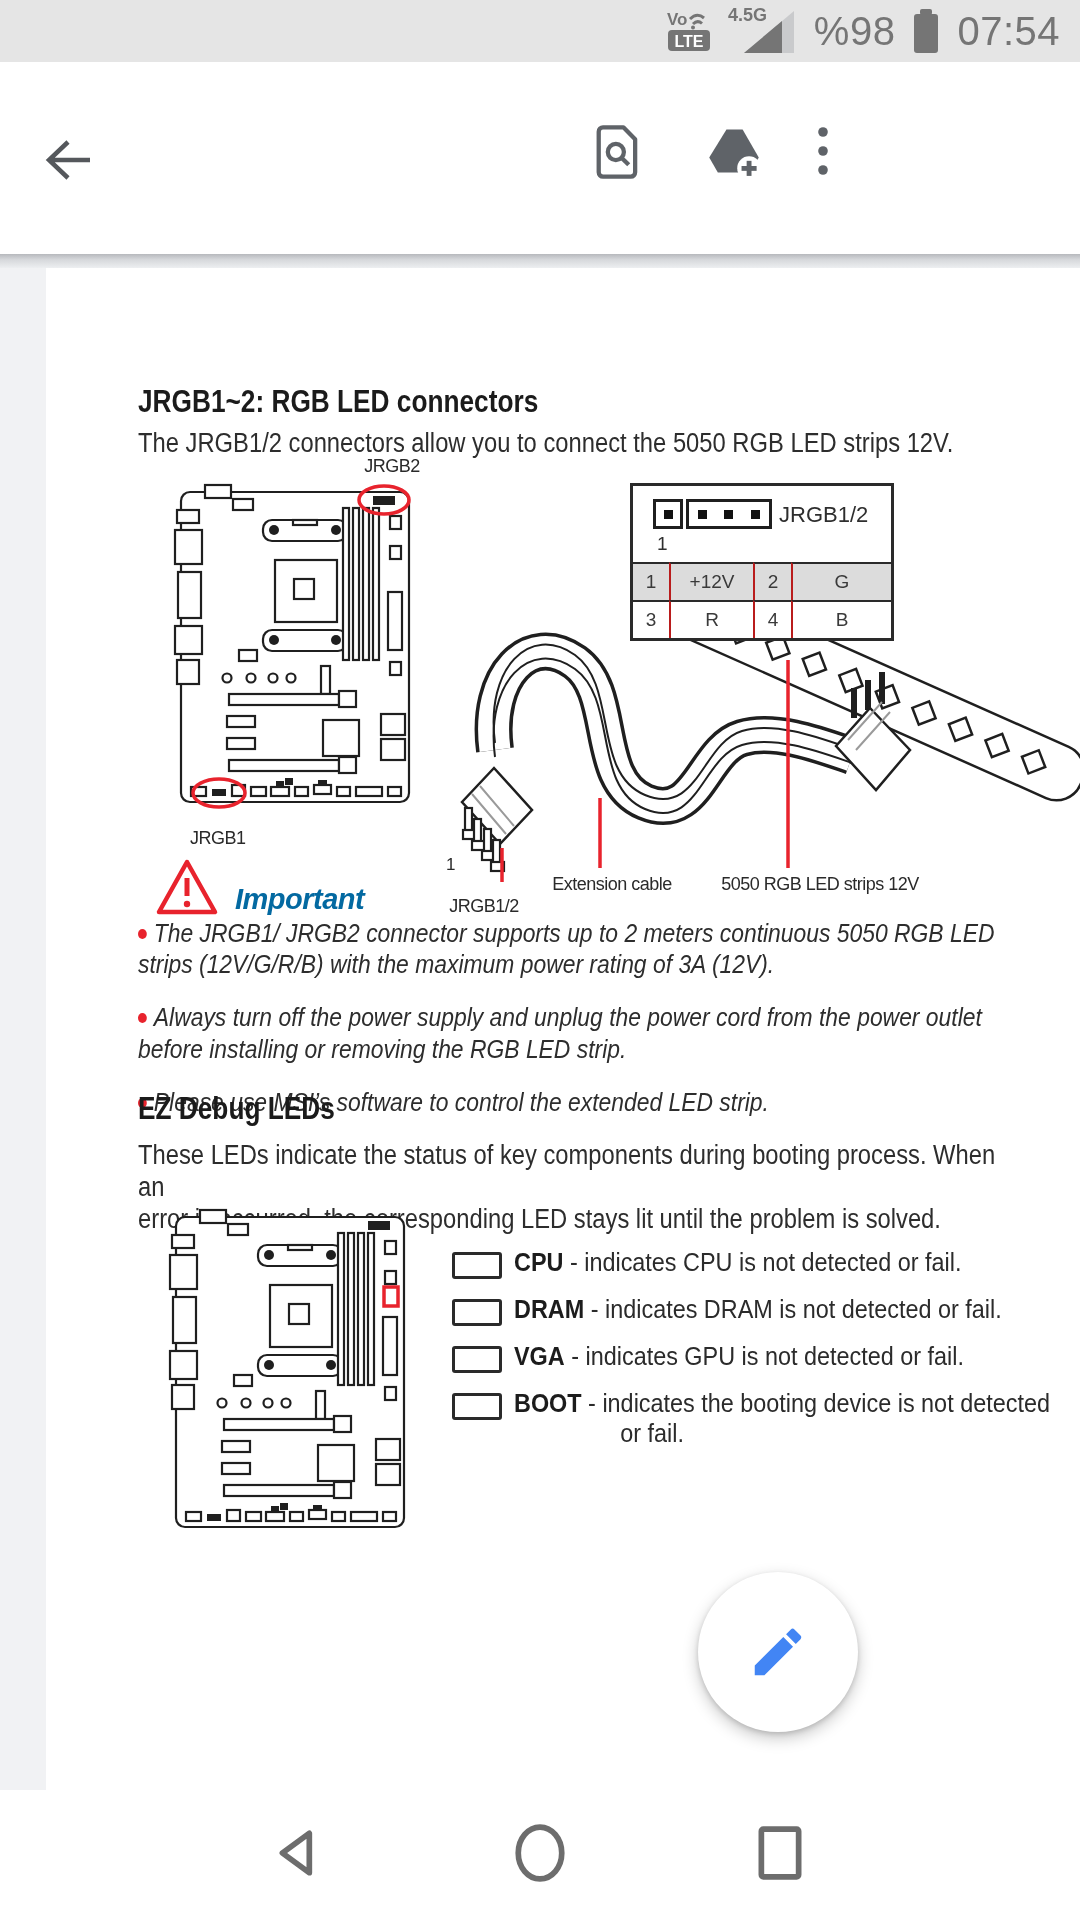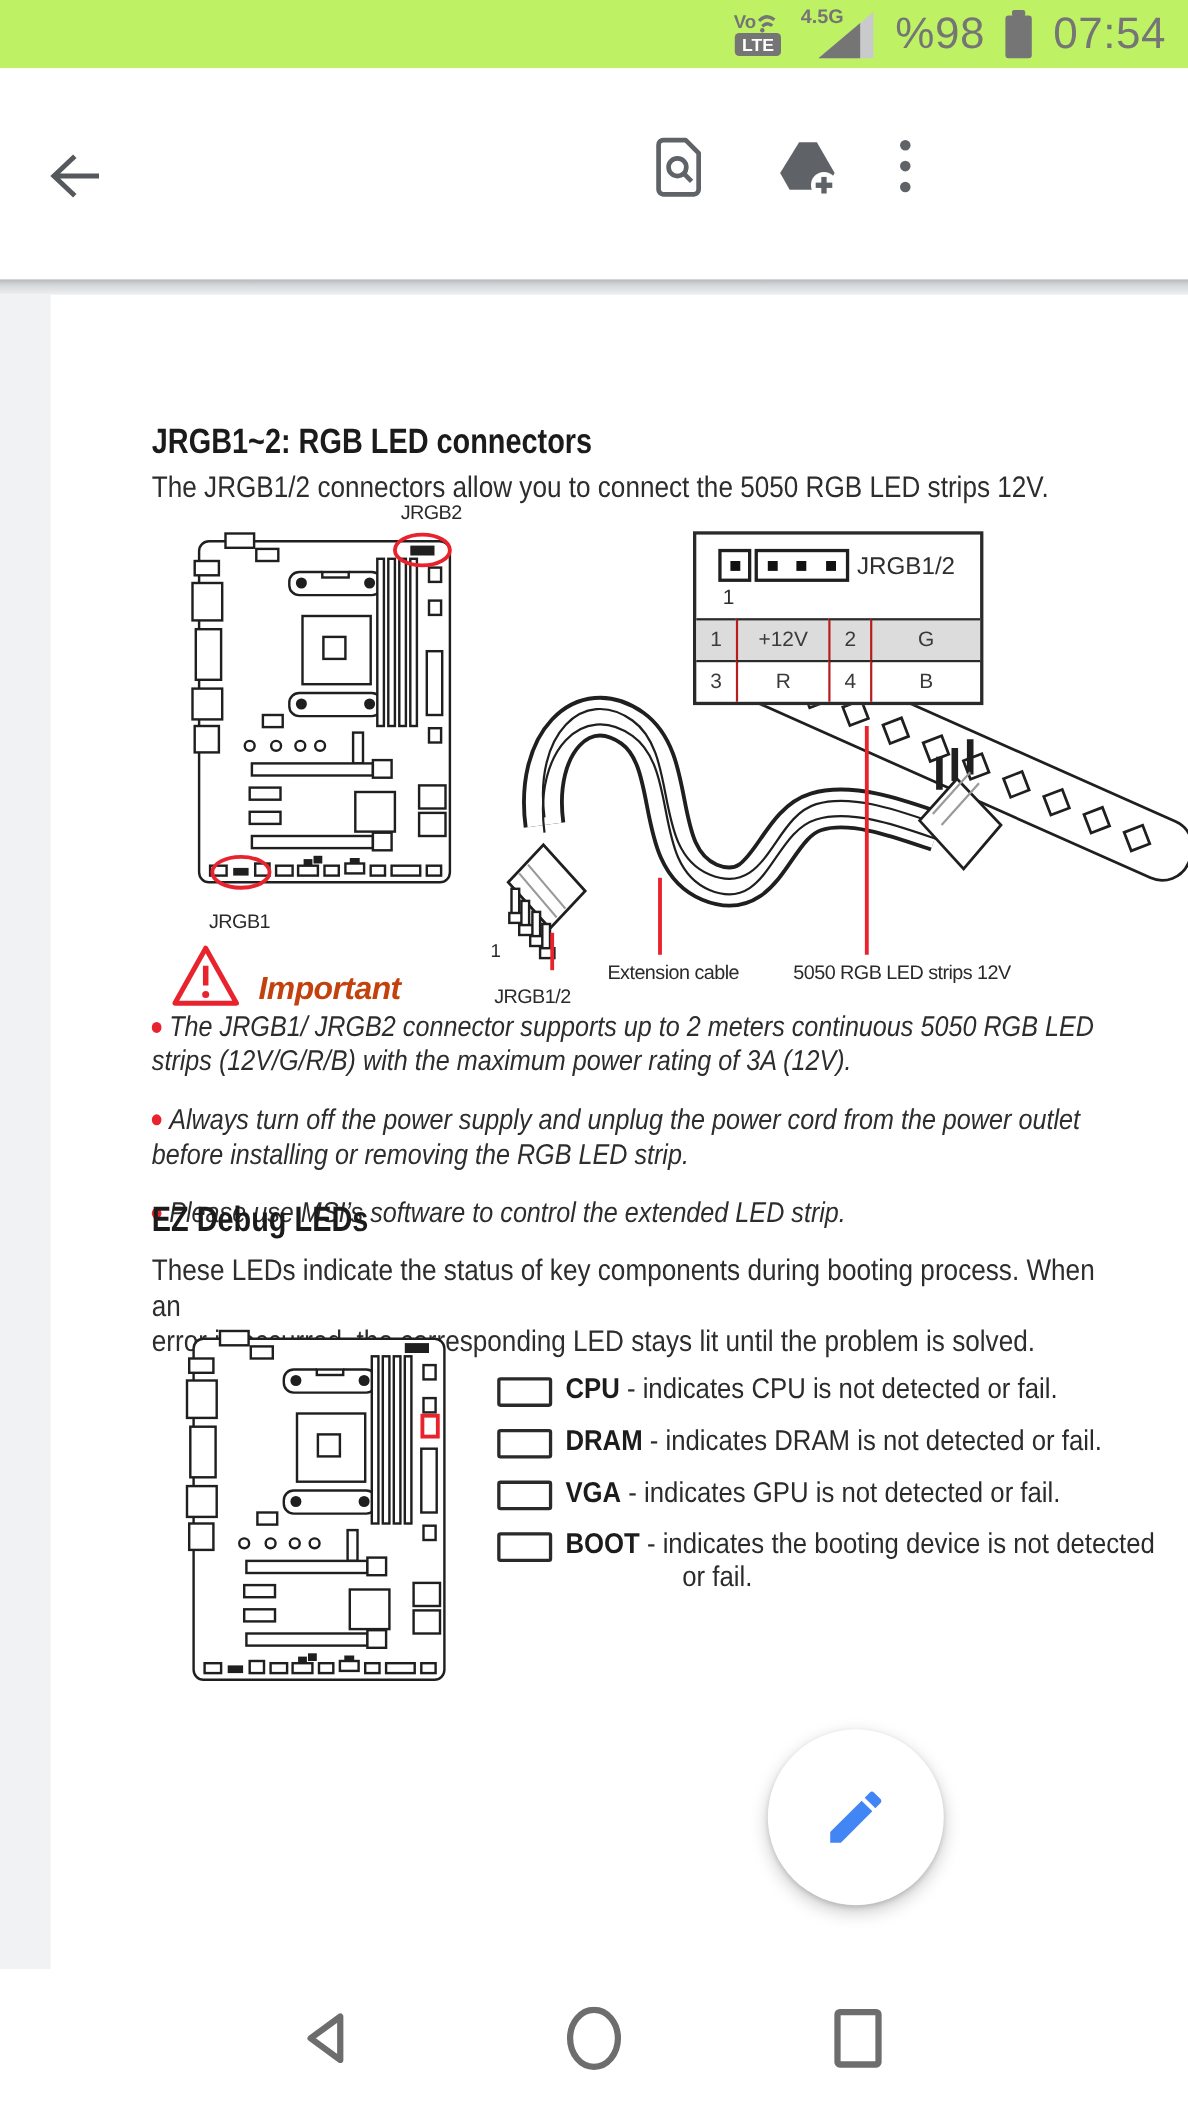--- a/index.html
+++ b/index.html
@@ -1,19 +1,19 @@
 <!DOCTYPE html>
 <html><head>
 <meta charset="utf-8">
 <style>
   html,body{margin:0;padding:0;background:#fff;}
   #screen{position:relative;width:1080px;height:1920px;background:#fff;overflow:hidden;
           font-family:"Liberation Sans",sans-serif;color:#2b2b2b;}
   
-  .status-bar{position:absolute;top:0;left:0;width:1080px;height:62px;background:#bef264;
+  .status-bar{position:absolute;top:0;left:0;width:1080px;height:62px;background:#e5e5e5;
               display:flex;justify-content:flex-end;align-items:center;gap:16px;padding-right:20px;box-sizing:border-box;}
   .st-text{color:#757575;font-size:40px;font-weight:400;letter-spacing:.5px;}
   
   .app-bar{position:absolute;top:62px;left:0;width:1080px;height:192px;background:#fff;}
   .back-btn{position:absolute;left:40px;top:70px;width:56px;height:56px;}
   .doc-title{position:absolute;left:170px;top:64px;font-size:47px;color:#202124;font-weight:400;letter-spacing:-.5px;white-space:nowrap;}
   .icon-btn{position:absolute;top:60px;width:56px;height:64px;}
   .shadow-band{position:absolute;top:254px;left:0;width:1080px;height:14px;
                background:linear-gradient(180deg,#b7b9bd 0%,#d6d8db 40%,#edeff1 100%);}
   
@@ -270,21 +270,21 @@
       <div class="pt-cell">B</div>
     </div>
   </div>
 
   <div class="imp-head">
     <svg width="64" height="62" viewBox="0 0 64 62">
       <path d="M32 6 L60 56 H4 Z" stroke="#e8232d" stroke-width="4.5" fill="none" stroke-linejoin="round"></path>
       <line x1="32" y1="22" x2="32" y2="40" stroke="#e8232d" stroke-width="5"></line>
       <circle cx="32" cy="48" r="3.2" fill="#e8232d"></circle>
     </svg>
-    <span class="imp-label" style="color:#c2410c;margin-top:24px;">Important</span>
+    <span class="imp-label" style="color:#0369a1;margin-top:24px;">Important</span>
   </div>
   <div class="bullets">
     <p class="bullet"><span class="dot" style="background:#e8232d;"></span><span>The JRGB1/ JRGB2 connector supports up to 2 meters continuous 5050 RGB LED
 strips (12V/G/R/B) with the maximum power rating of 3A (12V).</span></p>
     <p class="bullet"><span class="dot" style="background:#e8232d;"></span><span>Always turn off the power supply and unplug the power cord from the power outlet
 before installing or removing the RGB LED strip.</span></p>
     <p class="bullet"><span class="dot" style="background:#e8232d;"></span><span>Please use MSI’s software to control the extended LED strip.</span></p>
   </div>
 
   <div class="h1" style="top:1090px;"><span class="cond">EZ Debug LEDs</span></div>

